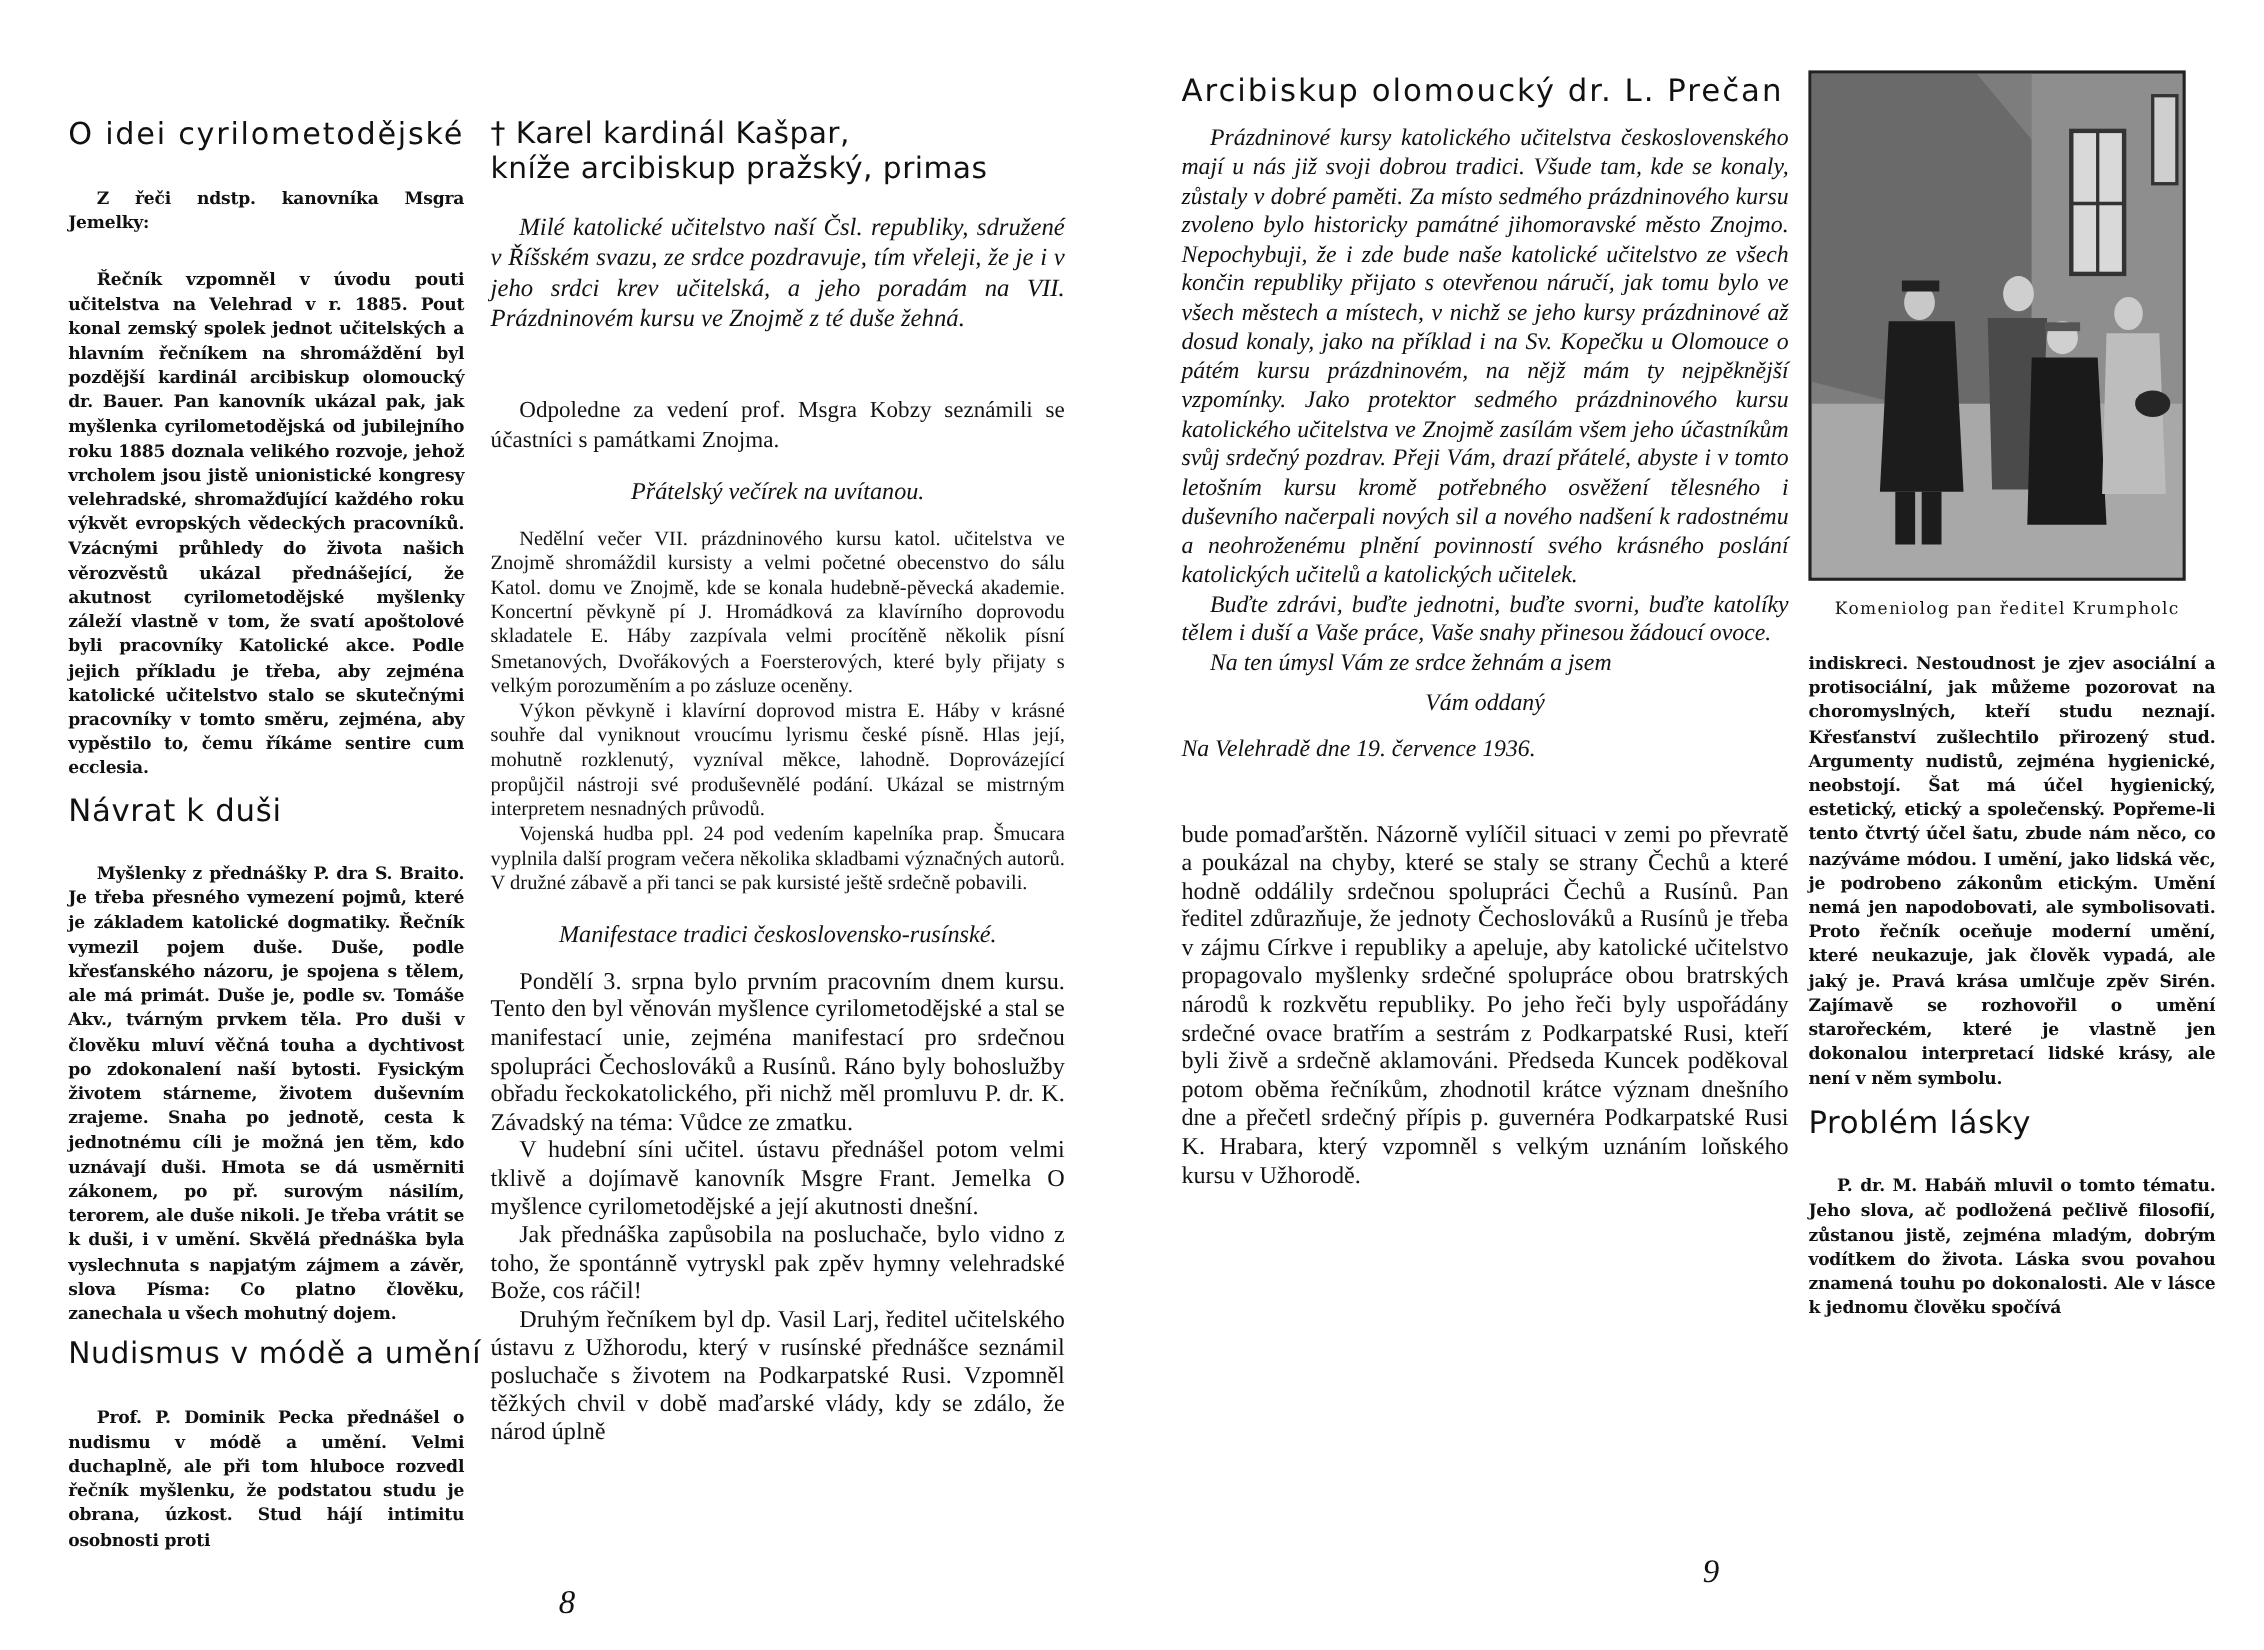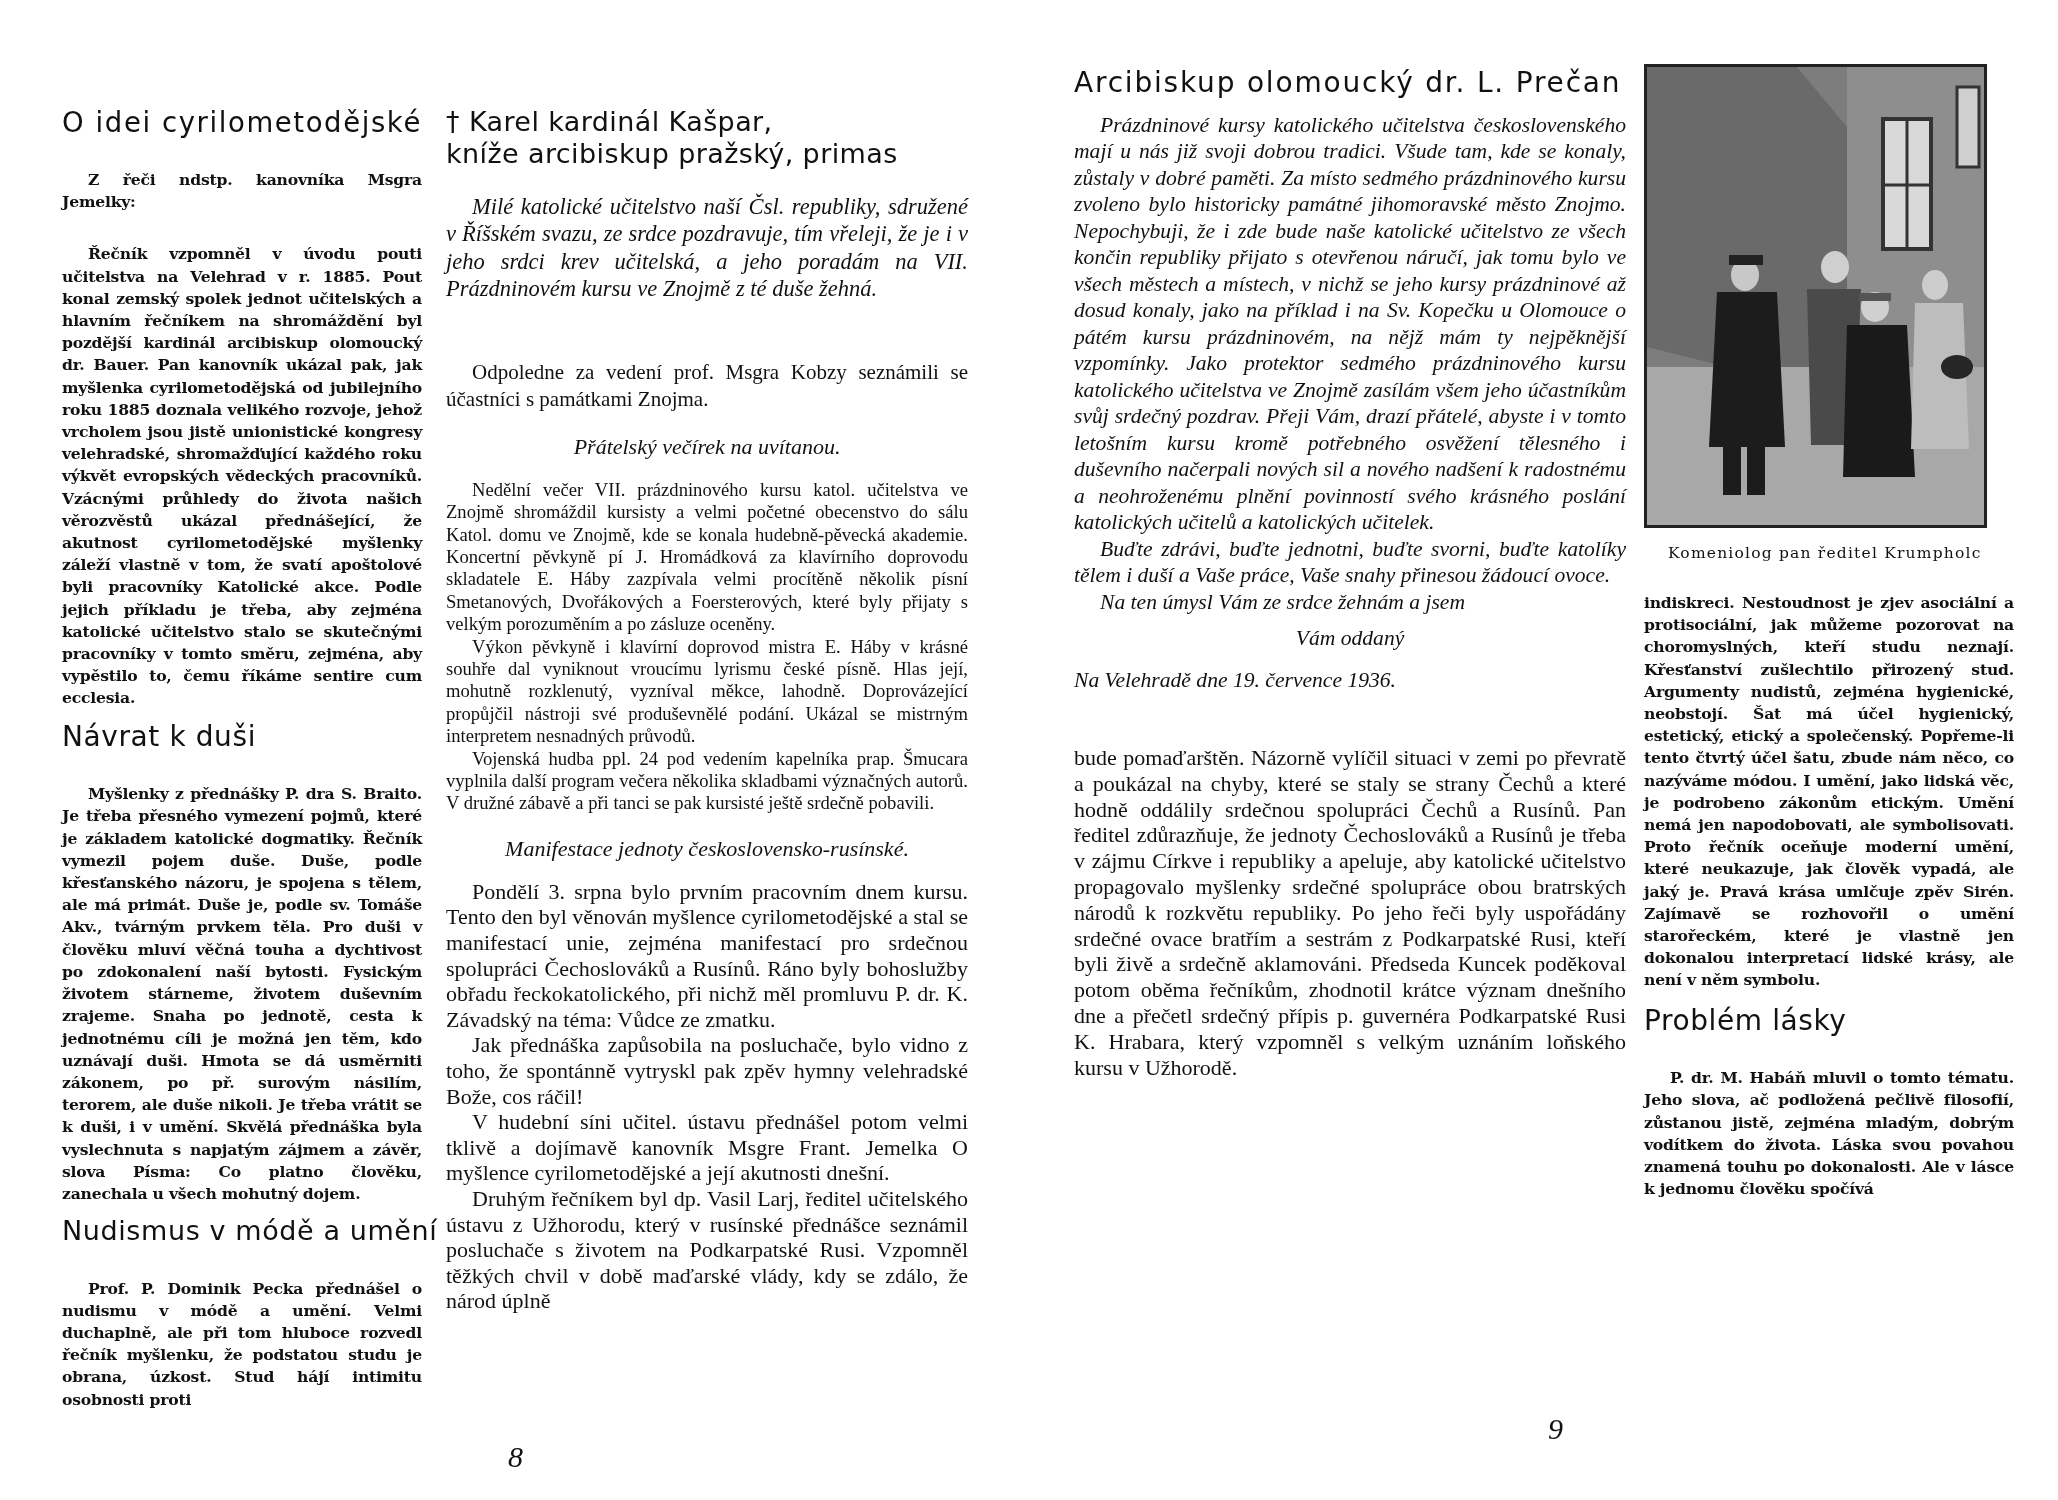--- a/index.html
+++ b/index.html
@@ -46,25 +46,25 @@
     <p class="it" style="font-size:22.5px;line-height:27.5px;">Milé katolické učitelstvo naší Čsl. republiky, sdružené v Říšském svazu, ze srdce pozdravuje, tím vřeleji, že je i v jeho srdci krev učitelská, a jeho poradám na VII. Prázdninovém kursu ve Znojmě z té duše žehná.</p>
 
     <p class="plain" style="margin-top:56px !important;font-size:21px;line-height:27px;">Odpoledne za vedení prof. Msgra Kobzy seznámili se účastníci s památkami Znojma.</p>
 
     <p class="it center" style="margin-top:20px !important;margin-bottom:18px !important;font-size:22px;line-height:28px;">Přátelský večírek na uvítanou.</p>
 
     <p class="plain" style="font-size:18.6px;line-height:22.4px;">Nedělní večer VII. prázdninového kursu katol. učitelstva ve Znojmě shromáždil kursisty a velmi početné obecenstvo do sálu Katol. domu ve Znojmě, kde se konala hudebně-pěvecká akademie. Koncertní pěvkyně pí J. Hromádková za klavírního doprovodu skladatele E. Háby zazpívala velmi procítěně několik písní Smetanových, Dvořákových a Foersterových, které byly přijaty s velkým porozuměním a po zásluze oceněny.</p>
     <p class="plain" style="font-size:18.6px;line-height:22.4px;">Výkon pěvkyně i klavírní doprovod mistra E. Háby v krásné souhře dal vyniknout vroucímu lyrismu české písně. Hlas její, mohutně rozklenutý, vyzníval měkce, lahodně. Doprovázející propůjčil nástroji své produševnělé podání. Ukázal se mistrným interpretem nesnadných průvodů.</p>
     <p class="plain" style="font-size:18.6px;line-height:22.4px;">Vojenská hudba ppl. 24 pod vedením kapelníka prap. Šmucara vyplnila další program večera několika skladbami význačných autorů. V družné zábavě a při tanci se pak kursisté ještě srdečně pobavili.</p>
 
-    <p class="it center" style="margin-top:20px !important;margin-bottom:16px !important;font-size:22px;line-height:28px;">Manifestace jednoty československo-rusínské.</p>
+    <p class="it center" style="margin-top:20px !important;margin-bottom:16px !important;font-size:22px;line-height:28px;">Manifestace tradici československo-rusínské.</p>
 
     <p class="plain" style="font-size:22px;line-height:25.6px;">Pondělí 3. srpna bylo prvním pracovním dnem kursu. Tento den byl věnován myšlence cyrilometodějské a stal se manifestací unie, zejména manifestací pro srdečnou spolupráci Čechoslováků a Rusínů. Ráno byly bohoslužby obřadu řeckokatolického, při nichž měl promluvu P. dr. K. Závadský na téma: Vůdce ze zmatku.</p>
+    <p class="plain" style="font-size:22px;line-height:25.6px;">V hudební síni učitel. ústavu přednášel potom velmi tklivě a dojímavě kanovník Msgre Frant. Jemelka O myšlence cyrilometodějské a její akutnosti dnešní.</p>
     <p class="plain" style="font-size:22px;line-height:25.6px;">Jak přednáška zapůsobila na posluchače, bylo vidno z toho, že spontánně vytryskl pak zpěv hymny velehradské Bože, cos ráčil!</p>
-    <p class="plain" style="font-size:22px;line-height:25.6px;">V hudební síni učitel. ústavu přednášel potom velmi tklivě a dojímavě kanovník Msgre Frant. Jemelka O myšlence cyrilometodějské a její akutnosti dnešní.</p>
     <p class="plain" style="font-size:22px;line-height:25.6px;">Druhým řečníkem byl dp. Vasil Larj, ředitel učitelského ústavu z Užhorodu, který v rusínské přednášce seznámil posluchače s životem na Podkarpatské Rusi. Vzpomněl těžkých chvil v době maďarské vlády, kdy se zdálo, že národ úplně</p>
   </div>
 
   <div class="abs pageno" style="left:508px;top:1440px;">8</div>
 </div>
 
 <div class="abs col" style="left:1010px;top:0;width:1048px;height:1202px;">
 
   <div class="abs" style="left:64px;top:66px;width:552px;">
     <h2 class="head" style="margin:0 0 12px 0;font-size:28px;font-weight:normal;letter-spacing:1.8px;white-space:nowrap;">Arcibiskup olomoucký dr. L. Prečan</h2>

